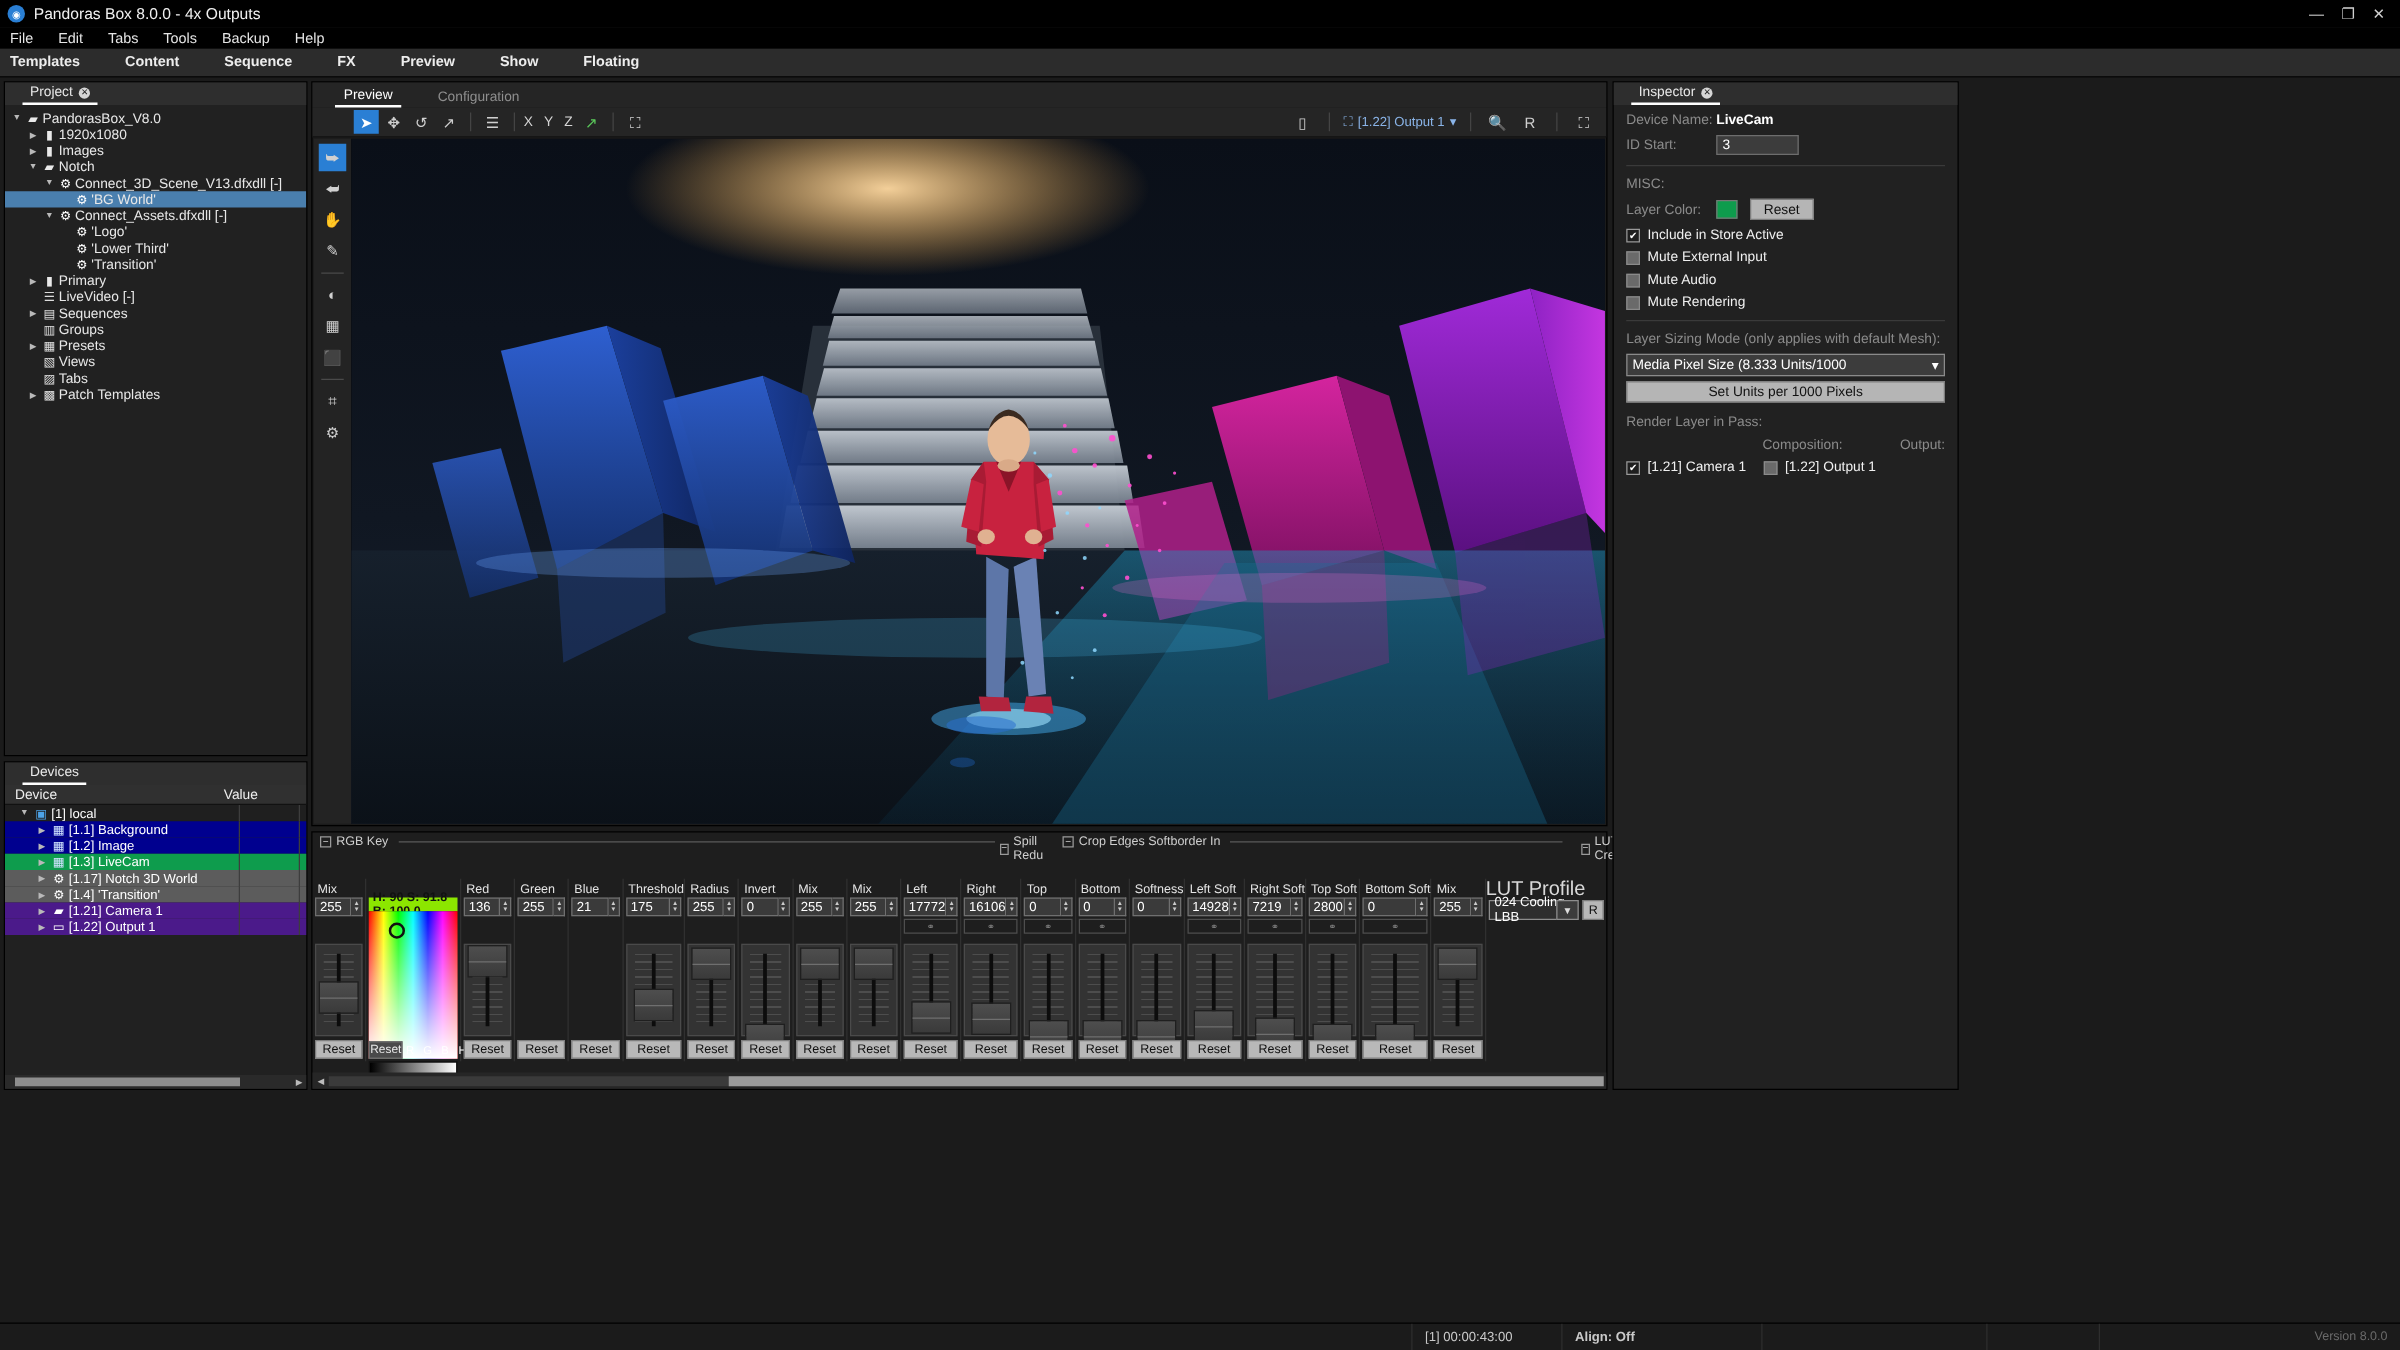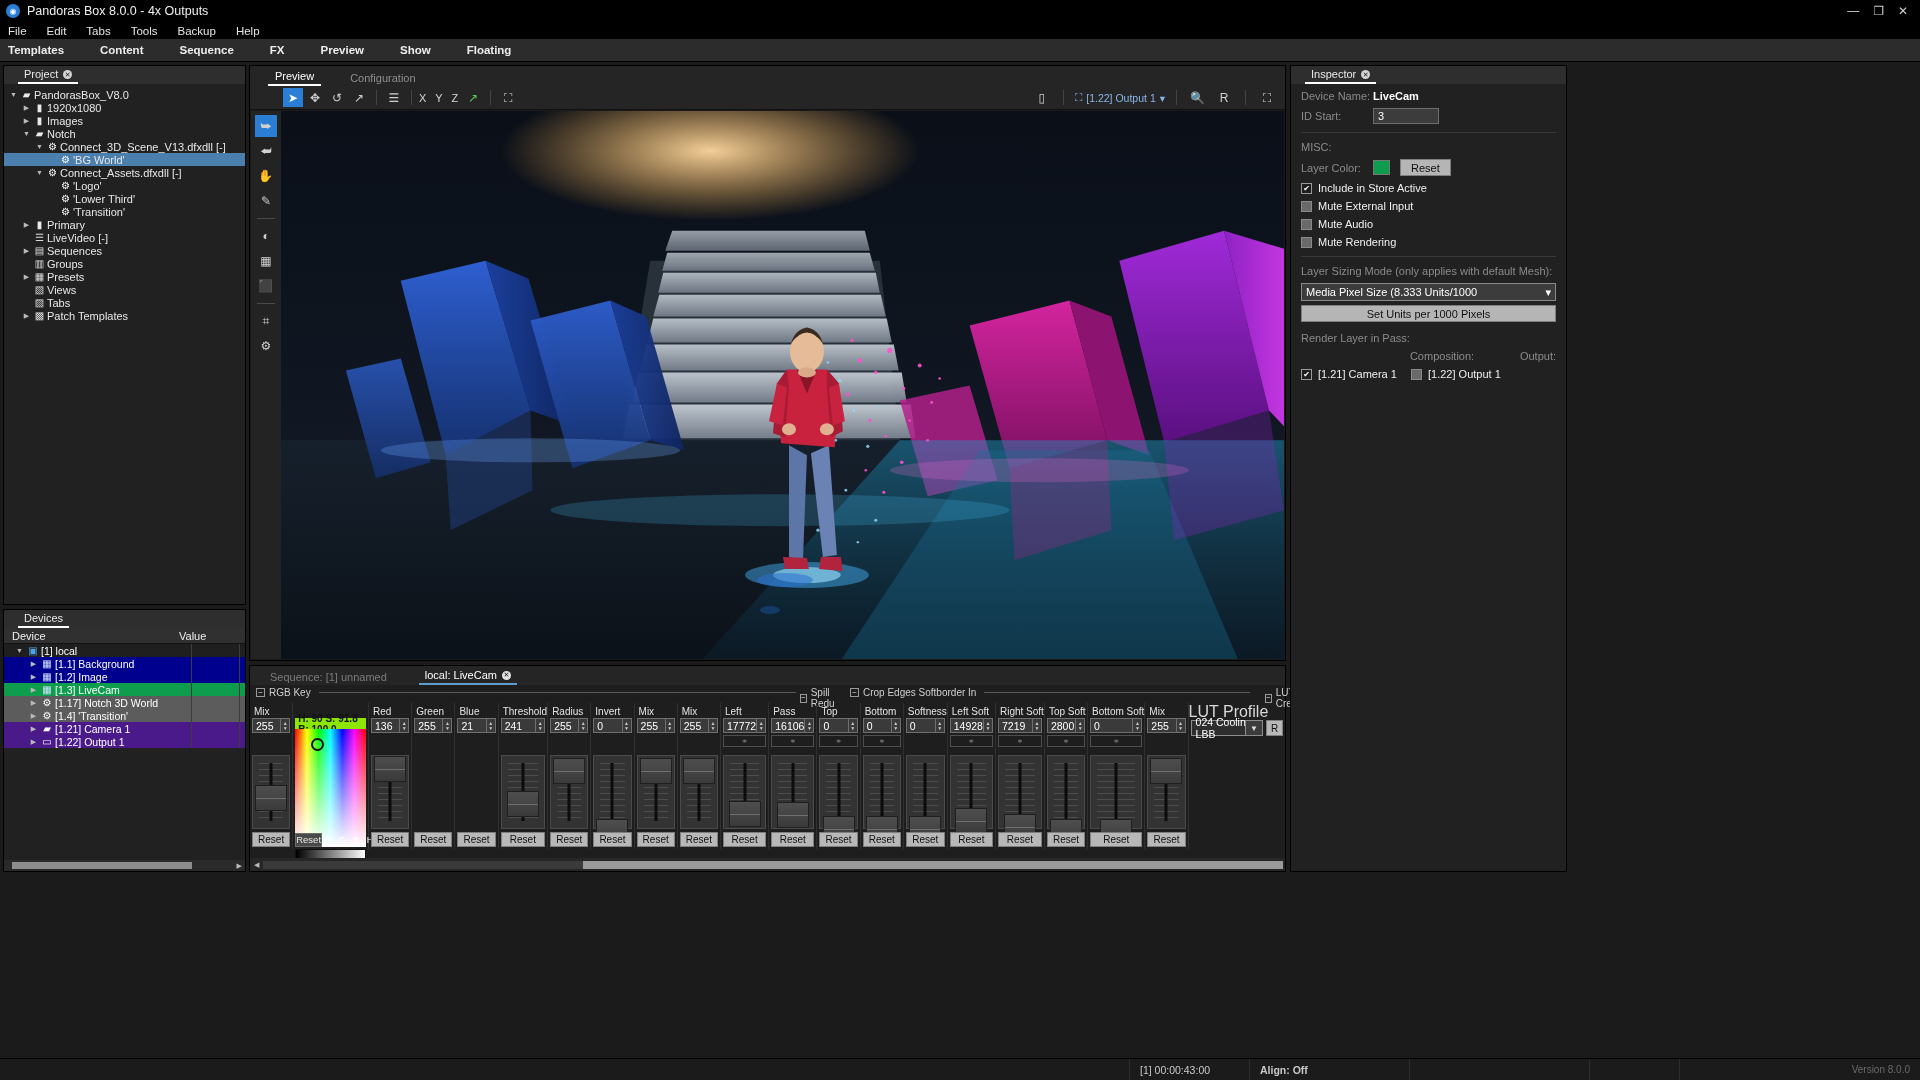--- a/index.html
+++ b/index.html
@@ -639,27 +639,20 @@
             <circle cx="538" cy="420" r="1.6"></circle>
               <circle cx="578" cy="432" r="1.2"></circle>
           </g>
           <ellipse cx="505" cy="470" rx="28" ry="7" fill="#2a6fd0" opacity="0.55"></ellipse>
           <ellipse cx="490" cy="500" rx="10" ry="4" fill="#1e5fb8" opacity="0.4"></ellipse>
         </svg>
       </div>
     </div>
 
     <div id="params">
-      <div class="par-tabs" id="par-tabs">
-          <div class="par-tab"><span>Sequence: [1] unnamed</span></div>
-          <div class="par-tab active">
-            <span>local: LiveCam</span>
-            <span class="xc">✕</span>
-          </div>
-        </div>
       <div class="groups" id="par-groups">
           <div class="grp" style="left: 6px; width: 540px;">
             <span class="bx">−</span>
             <span>RGB Key</span>
             <span class="line" style="flex: 1 1 0%; width: 500px;"></span>
           </div>
           <div class="grp" style="left: 550px; width: 42px;">
             <span class="bx">−</span>
             <span>Spill Redu</span>
             <span class="line" style="flex: 1 1 0%; width: 2px;"></span>
@@ -744,21 +737,21 @@
               <div class="spin">▲<br>▼</div>
             </div>
             <div class="linkrow"></div>
             <div class="rstwrap">
               <div class="rst">Reset</div>
             </div>
           </div>
           <div class="pcol">
             <div class="cname">Threshold</div>
             <div class="numwrap">
-              <div class="num">241</div>
+              <div class="num">175</div>
               <div class="spin">▲<br>▼</div>
             </div>
             <div class="linkrow"></div>
             <div class="fader">
               <div class="fticks"></div>
               <div class="ftrack"></div>
               <div class="fknob" style="top: calc(48%);"></div>
             </div>
             <div class="rstwrap">
               <div class="rst">Reset</div>
@@ -840,21 +833,21 @@
             <div class="fader">
               <div class="fticks"></div>
               <div class="ftrack"></div>
               <div class="fknob" style="top: calc(62%);"></div>
             </div>
             <div class="rstwrap">
               <div class="rst">Reset</div>
             </div>
           </div>
           <div class="pcol">
-            <div class="cname">Pass</div>
+            <div class="cname">Right</div>
             <div class="numwrap">
               <div class="num">16106</div>
               <div class="spin">▲<br>▼</div>
             </div>
             <div class="linkrow">
               <div class="link">⚭</div>
             </div>
             <div class="fader">
               <div class="fticks"></div>
               <div class="ftrack"></div>

